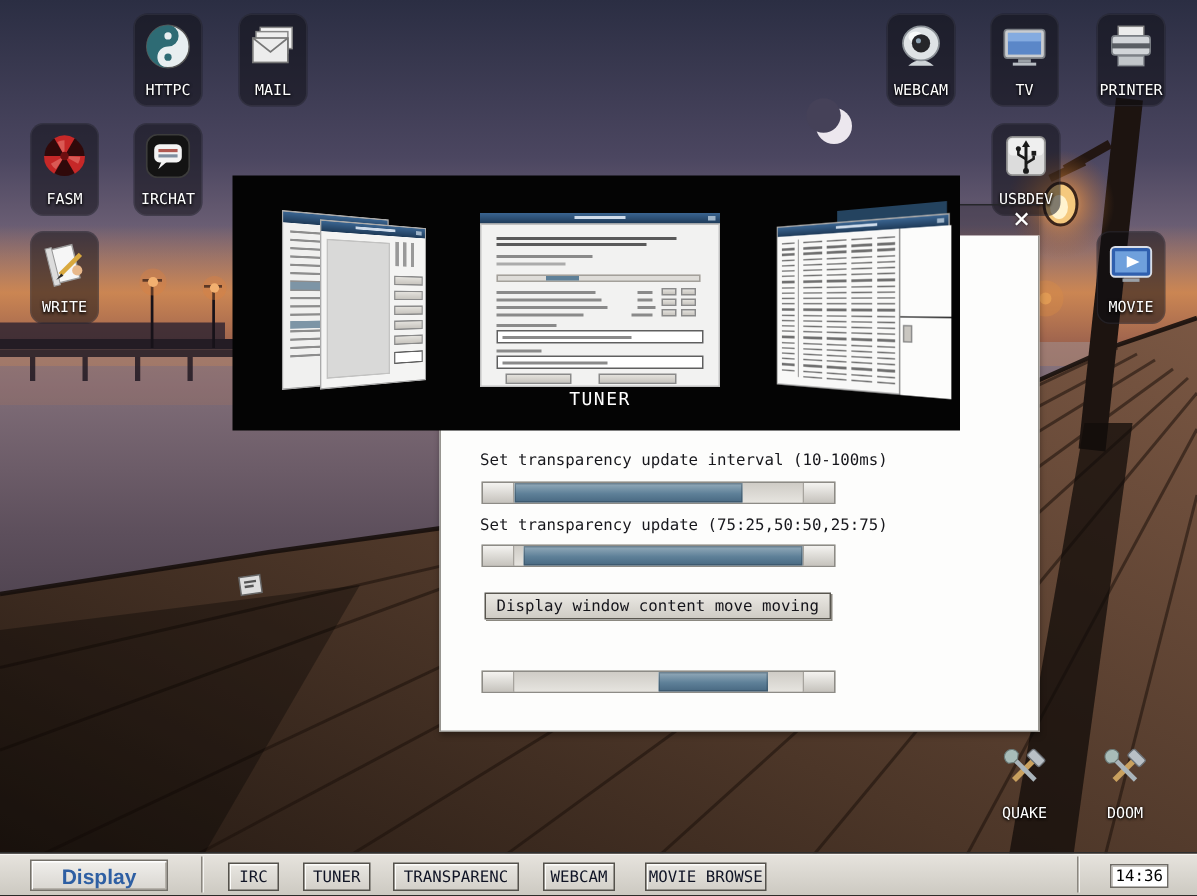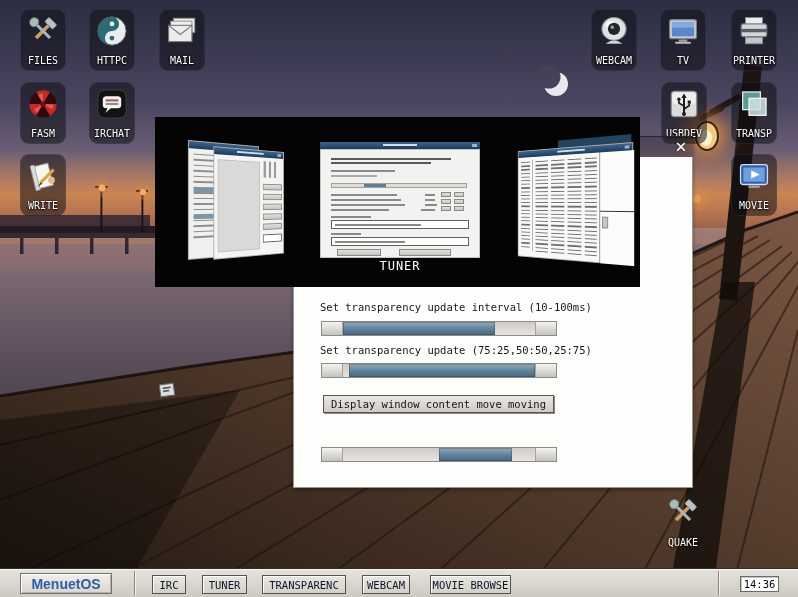--- a/index.html
+++ b/index.html
@@ -197,34 +197,20 @@
     <path d="M740,96 L710,113" stroke="#221612" stroke-width="6"></path>
     <path d="M723,108 L700,119" stroke="#201510" stroke-width="5"></path>
     <circle cx="707" cy="136" r="36" fill="url(#lampglow)"></circle>
     <ellipse cx="707" cy="136" rx="11" ry="14" fill="#f5c97e" stroke="#3a241a" stroke-width="2"></ellipse>
     <ellipse cx="706" cy="138" rx="6" ry="8" fill="#fff3cf"></ellipse>
     <circle cx="697" cy="199" r="12" fill="#d98c45" opacity=".35"></circle>
     <circle cx="697" cy="199" r="4" fill="#e09a54"></circle>
     <path d="M723,282 L755,282 L712,597 L668,597 Z" fill="#120c09" opacity=".75"></path>
   </svg>
 
-  <div class="dicon" style="left:20px;top:9px">
-    <div class="ibox"></div>
-    <svg class="glyph" viewBox="0 0 24 24">
-      <g transform="rotate(45 12 12)">
-          <rect x="10.7" y="4" width="2.6" height="15" fill="#c9a05e"></rect>
-          <rect x="8" y="2" width="8" height="4.5" rx="1" fill="#b9c0c6" stroke="#6a7076" stroke-width=".6"></rect>
-        </g>
-      <g transform="rotate(-45 12 12)">
-          <rect x="10.9" y="6" width="2.2" height="13" fill="#aab4ba"></rect>
-          <path d="M8.8 4.6 a3.4 3.4 0 1 1 6.4 0 l-2 1.6 h-2.4 z" fill="#a8bcb8" stroke="#6a7a78" stroke-width=".5"></path>
-        </g>
-    </svg>
-    <span class="lbl">FILES</span>
-  </div>
 
   <div class="dicon" style="left:89px;top:9px">
     <div class="ibox"></div>
     <svg class="glyph" viewBox="0 0 24 24">
       <circle cx="12" cy="12" r="10" fill="#e8eef0" stroke="#555" stroke-width=".7"></circle>
       <path d="M12 2 a10 10 0 0 0 0 20 a5 5 0 0 1 0-10 a5 5 0 0 0 0-10 z" fill="#2e6b74"></path>
       <circle cx="12" cy="7" r="1.7" fill="#e8eef0"></circle>
         <circle cx="12" cy="17" r="1.7" fill="#2e6b74"></circle>
     </svg>
     <span class="lbl">HTTPC</span>
@@ -316,28 +302,20 @@
       <path d="M12 4.6 l-1.9 3.2 h3.8 z" fill="#1a1a1a"></path>
       <path d="M12 13.5 l-3.6-2.2 v-1.6" stroke="#1a1a1a" stroke-width="1.2" fill="none"></path>
       <circle cx="8.4" cy="8.6" r="1.2" fill="#1a1a1a"></circle>
       <path d="M12 15.5 l3.6-2.2 v-1.5" stroke="#1a1a1a" stroke-width="1.2" fill="none"></path>
       <rect x="14.6" y="9.6" width="2.2" height="2.2" fill="#1a1a1a"></rect>
       <circle cx="12" cy="19" r="1.4" fill="#1a1a1a"></circle>
     </svg>
     <span class="lbl">USBDEV</span>
   </div>
 
-  <div class="dicon" style="left:731px;top:82px">
-    <div class="ibox"></div>
-    <svg class="glyph" viewBox="0 0 24 24">
-      <rect x="4" y="3.5" width="12.5" height="12.5" fill="#5f9995" stroke="#dfeeec" stroke-width=".9"></rect>
-      <rect x="8.5" y="8" width="12" height="12" fill="#cfe4e1" fill-opacity=".85" stroke="#eef6f5" stroke-width=".9"></rect>
-    </svg>
-    <span class="lbl">TRANSP</span>
-  </div>
 
   <div class="dicon" style="left:20px;top:154px">
     <div class="ibox"></div>
     <svg class="glyph" viewBox="0 0 24 24">
       <g transform="rotate(-14 12 12)">
         <rect x="6.5" y="4" width="11" height="16" fill="#f6f6f6" stroke="#999" stroke-width=".7"></rect>
         <rect x="4.8" y="3" width="3" height="18" fill="#dcdcdc" stroke="#999" stroke-width=".5"></rect>
       </g>
       <path d="M10 17 L19.5 7.5" stroke="#d9a93f" stroke-width="2.2"></path>
       <path d="M10.5 16.5 l-2.4 3 3.4-2 z" fill="#2a2a2a"></path>
@@ -364,20 +342,33 @@
           <rect x="8" y="2" width="8" height="4.5" rx="1" fill="#b9c0c6" stroke="#6a7076" stroke-width=".6"></rect>
         </g>
       <g transform="rotate(-45 12 12)">
           <rect x="10.9" y="6" width="2.2" height="13" fill="#aab4ba"></rect>
           <path d="M8.8 4.6 a3.4 3.4 0 1 1 6.4 0 l-2 1.6 h-2.4 z" fill="#a8bcb8" stroke="#6a7a78" stroke-width=".5"></path>
         </g>
     </svg>
     <span class="lbl">QUAKE</span>
   </div>
 
+  <div class="dicon noback" style="left:727px;top:496px">
+    <svg class="glyph" viewBox="0 0 24 24">
+      <g transform="rotate(45 12 12)">
+          <rect x="10.7" y="4" width="2.6" height="15" fill="#c9a05e"></rect>
+          <rect x="8" y="2" width="8" height="4.5" rx="1" fill="#b9c0c6" stroke="#6a7076" stroke-width=".6"></rect>
+        </g>
+      <g transform="rotate(-45 12 12)">
+          <rect x="10.9" y="6" width="2.2" height="13" fill="#aab4ba"></rect>
+          <path d="M8.8 4.6 a3.4 3.4 0 1 1 6.4 0 l-2 1.6 h-2.4 z" fill="#a8bcb8" stroke="#6a7a78" stroke-width=".5"></path>
+        </g>
+    </svg>
+    <span class="lbl">DOOM</span>
+  </div>
 
   <div id="app-window">
     <div id="app-titlebar">
       <div id="app-close">×</div>
     </div>
     <div id="app-body">
 
       <span class="wlabel" style="top:144px">Set transparency update interval (10-100ms)</span>
       <div class="slider" style="top:164px">
         <div class="sl-btn l"></div>
@@ -496,21 +487,21 @@
             <div style="position:absolute;left:2px;top:66px;width:7px;height:12px;background:#c9c6c0;border:1px solid #888"></div>
           </div>
         </div>
       </div>
     </div>
 
     <div id="switcher-label">TUNER</div>
   </div>
 
   <div id="taskbar">
-    <button id="menuet-btn">MenuetOS</button>
+    <button id="menuet-btn">Display</button>
     <div class="tb-sep" style="left:134px"></div>
     <button class="task-btn" style="left:152px;width:34px">IRC</button>
     <button class="task-btn" style="left:202px;width:45px">TUNER</button>
     <button class="task-btn" style="left:262px;width:84px">TRANSPARENC</button>
     <button class="task-btn" style="left:362px;width:48px">WEBCAM</button>
     <button class="task-btn" style="left:430px;width:81px">MOVIE BROWSE</button>
     <div class="tb-sep" style="left:718px"></div>
     <div id="clock">14:36</div>
   </div>
 

